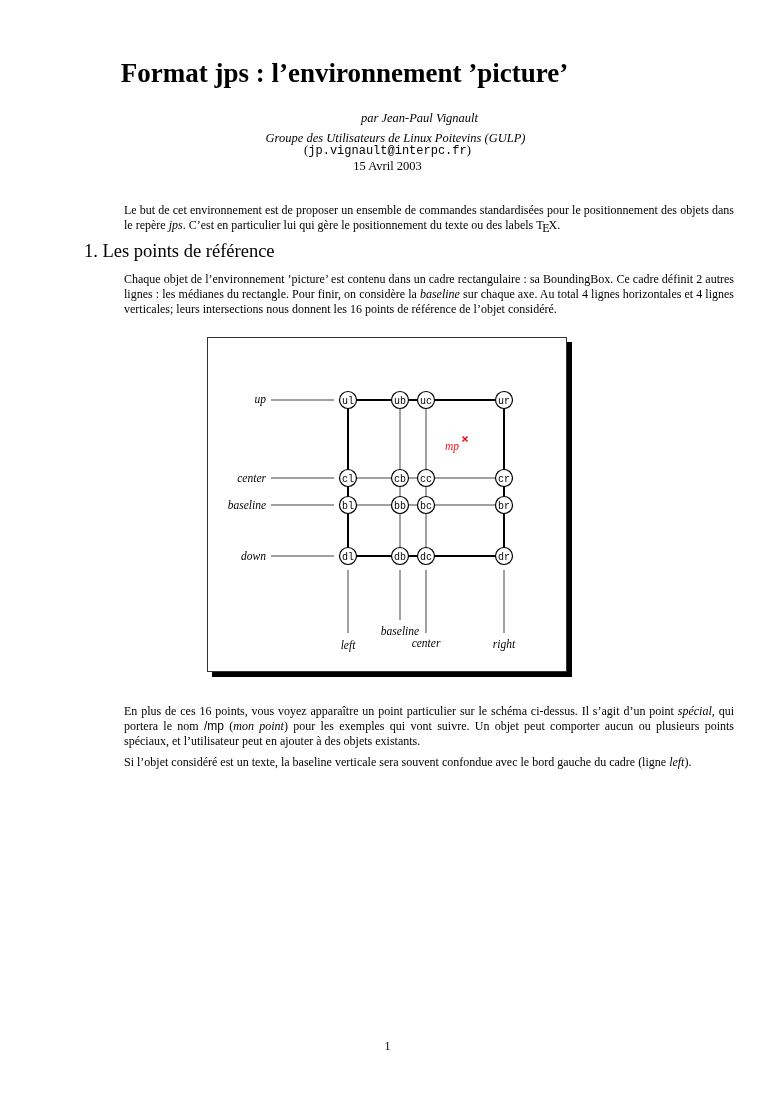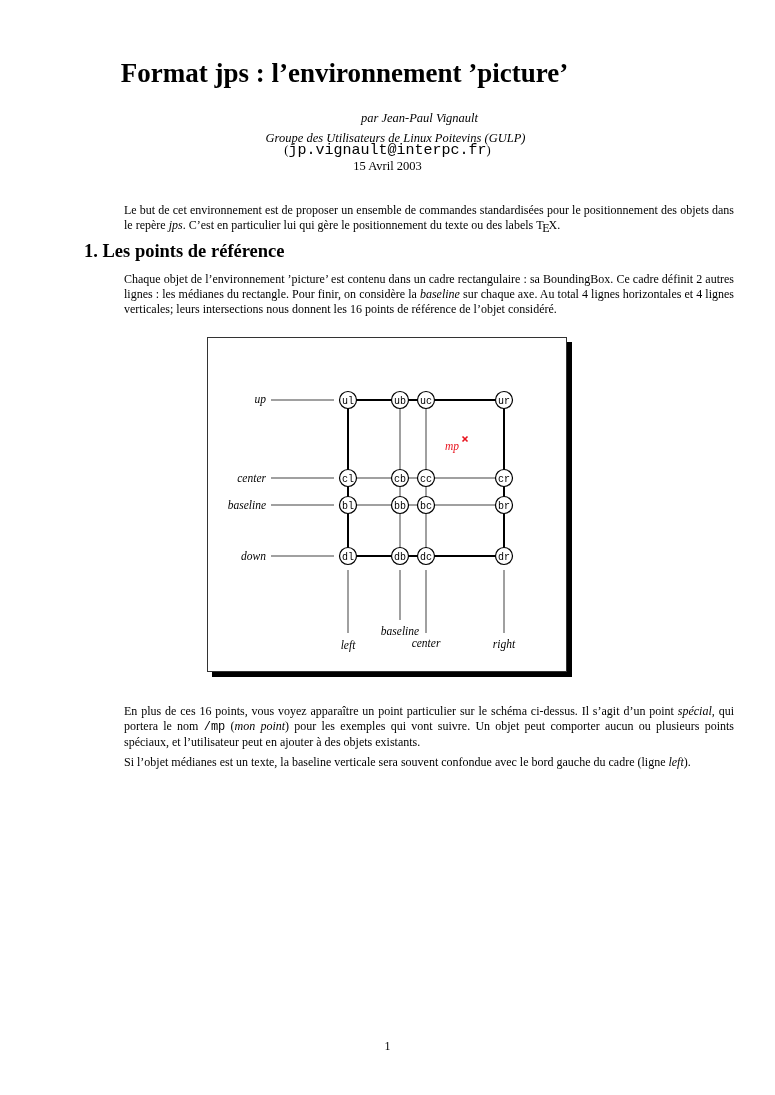--- a/index.html
+++ b/index.html
@@ -1,25 +1,25 @@
 <!DOCTYPE html>
 <html><head>
 <meta charset="utf-8">
 <style>
   html, body { margin: 0; padding: 0; background: #ffffff; }
   body { width: 775px; height: 1095px; position: relative; font-family: "Liberation Serif", "DejaVu Serif", serif; color: #000; overflow: hidden; }
   .abs { position: absolute; }
   .title { left: 0; width: 689px; top: 58px; text-align: center; font-weight: bold; font-size: 27px; letter-spacing: 0px; }
   .meta { left: 0; width: 775px; text-align: center; font-size: 12.5px; line-height: 16px; }
   .meta .it { font-style: italic; }
-  .meta .mono { font-family: "Liberation Mono", "DejaVu Sans Mono", monospace; font-size: 15px; }
+  .meta .mono { font-family: "Liberation Mono", "DejaVu Sans Mono", monospace; font-size: 12px; }
   .para { left: 84px; width: 610px; font-size: 12px; line-height: 15.2px; text-align: justify; margin-left: 40px; }
   .para i { font-style: italic; }
-  .para .mono { font-family: Liberation Mono, monospace; }
-  .h1 { left: 84px; top: 241px; font-size: 18.5px; font-weight: bold; }
+  .para .mono { font-family: Liberation Sans, sans-serif; }
+  .h1 { left: 84px; top: 241px; font-size: 18.5px; font-weight: normal; }
   .tex { font-family: "Liberation Serif", serif; }
   .tex sub { font-size: 100%; vertical-align: -0.25em; margin-left: -0.12em; margin-right: -0.08em; }
   .frame { left: 207px; top: 337px; width: 358px; height: 333px; border: 1px solid #333; background: #fff; box-shadow: 5px 5px 0 #000; }
   .svgwrap { left: 207px; top: 337px; width: 360px; height: 237px; }
   .pagenum { left: 0; width: 775px; top: 1039px; text-align: center; font-size: 12px; }
 </style>
 </head>
 <body>
 
 <div class="abs title">Format jps : l’environnement ’picture’</div>
@@ -150,15 +150,15 @@
     <g stroke="#e8141e" stroke-width="1.6">
       <line x1="462.5" y1="436.5" x2="467.5" y2="441.5"></line>
       <line x1="467.5" y1="436.5" x2="462.5" y2="441.5"></line>
     </g>
   </g>
 </svg>
 </div>
 
 <div class="abs para" style="top:704px;"><span>En plus de ces 16 points, vous voyez apparaître un point particulier sur le schéma ci-dessus. Il s’agit d’un point </span><i>spécial</i><span>, qui portera le nom </span><span class="mono">/mp</span><span> (</span><i>mon point</i><span>) pour les exemples qui vont suivre. Un objet peut comporter aucun ou plusieurs points spéciaux, et l’utilisateur peut en ajouter à des objets existants.</span></div>
 
-<div class="abs para" style="top:755px;"><span>Si l’objet médianes est un texte, la baseline verticale sera souvent confondue avec le bord gauche du cadre (ligne </span><i>left</i><span>).</span></div>
+<div class="abs para" style="top:755px;"><span>Si l’objet considéré est un texte, la baseline verticale sera souvent confondue avec le bord gauche du cadre (ligne </span><i>left</i><span>).</span></div>
 
 <div class="abs pagenum">1</div>
 
 </body></html>

